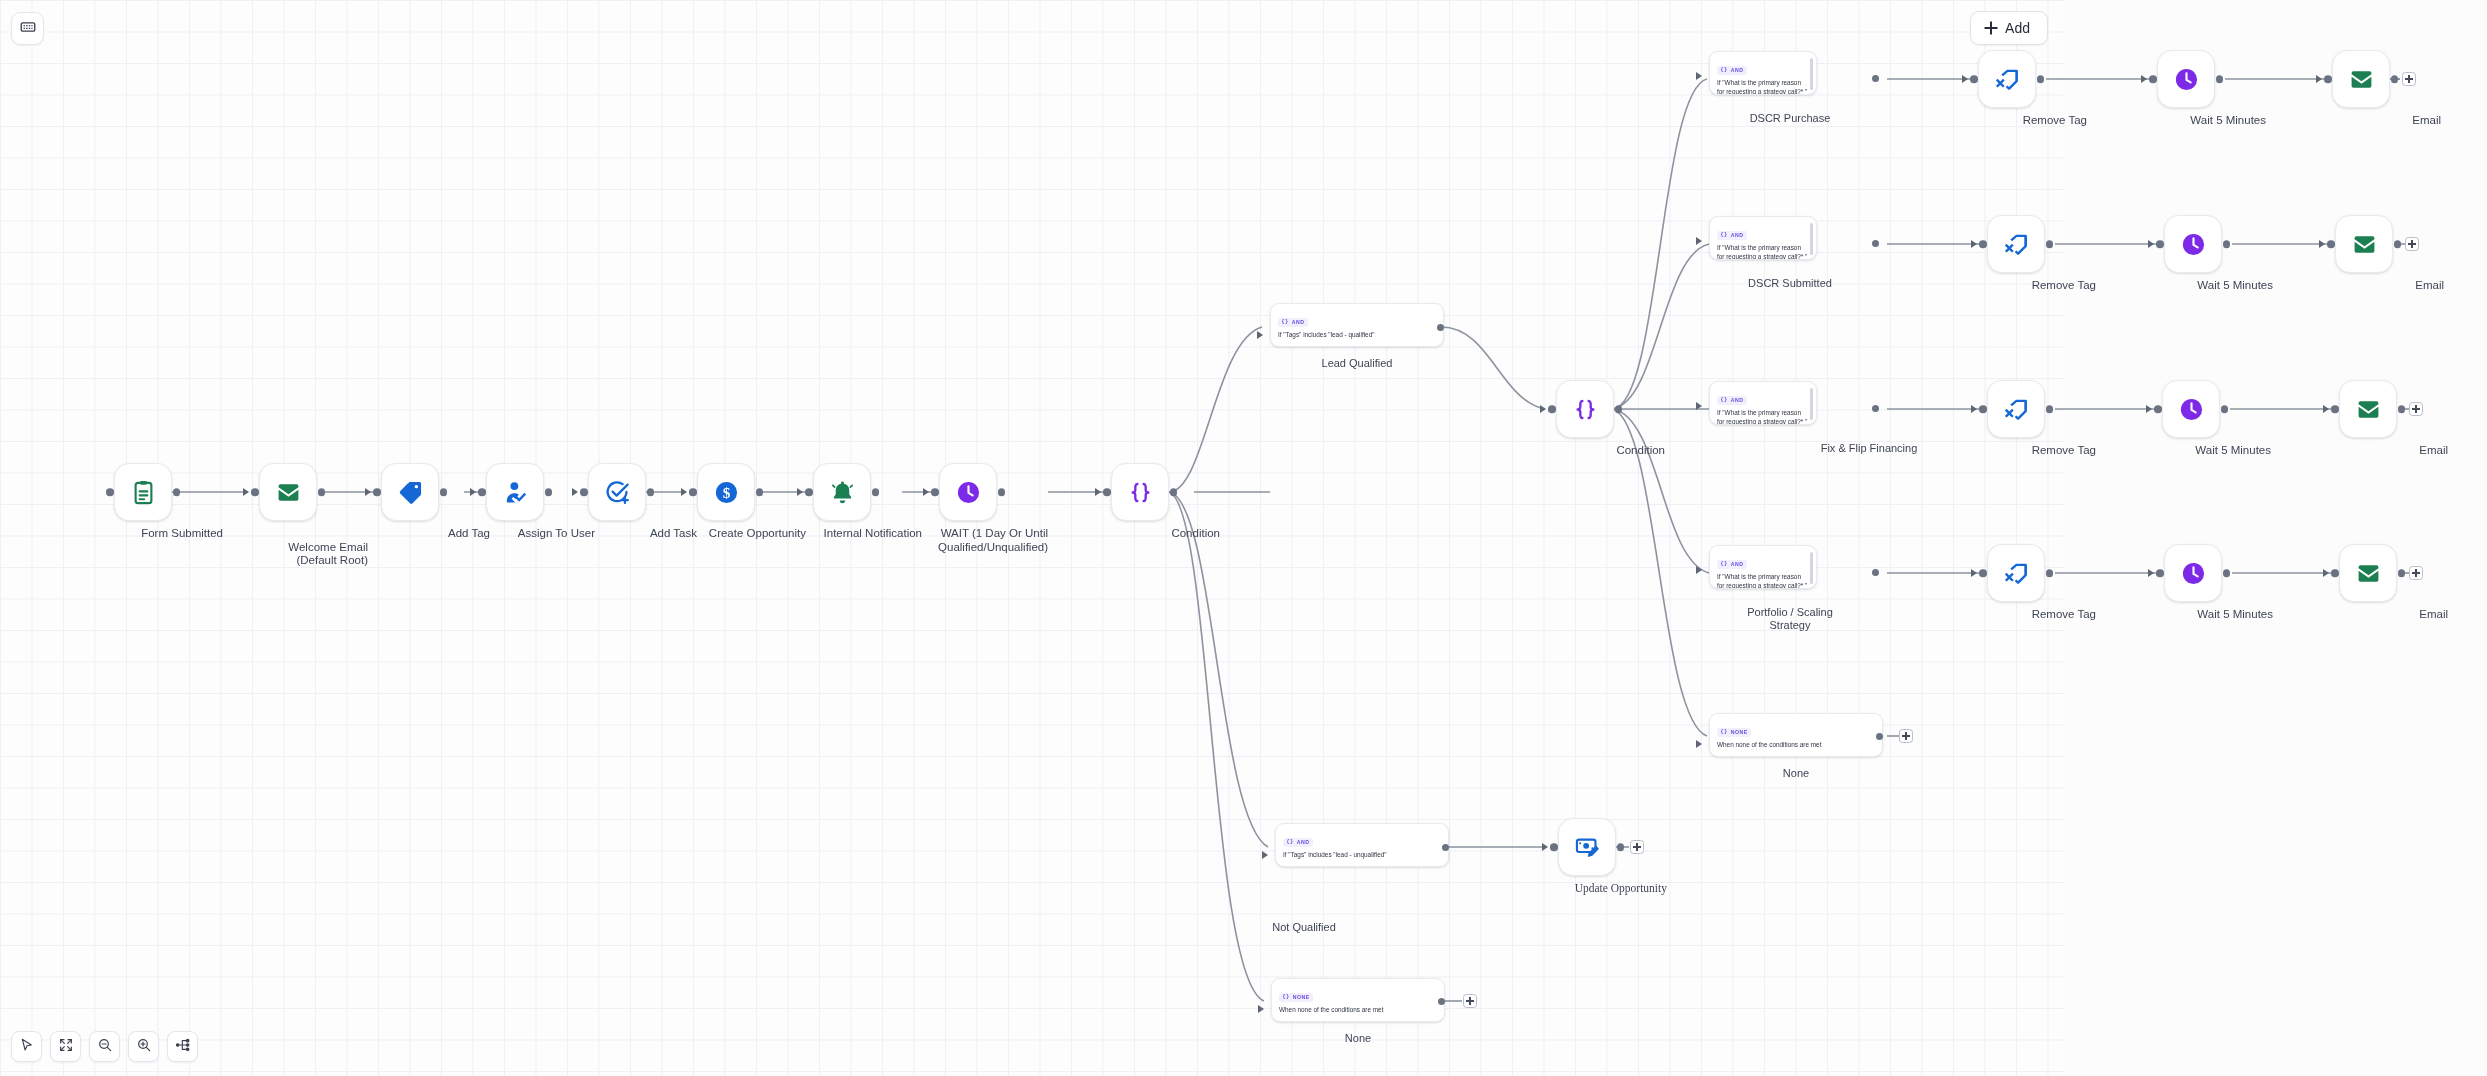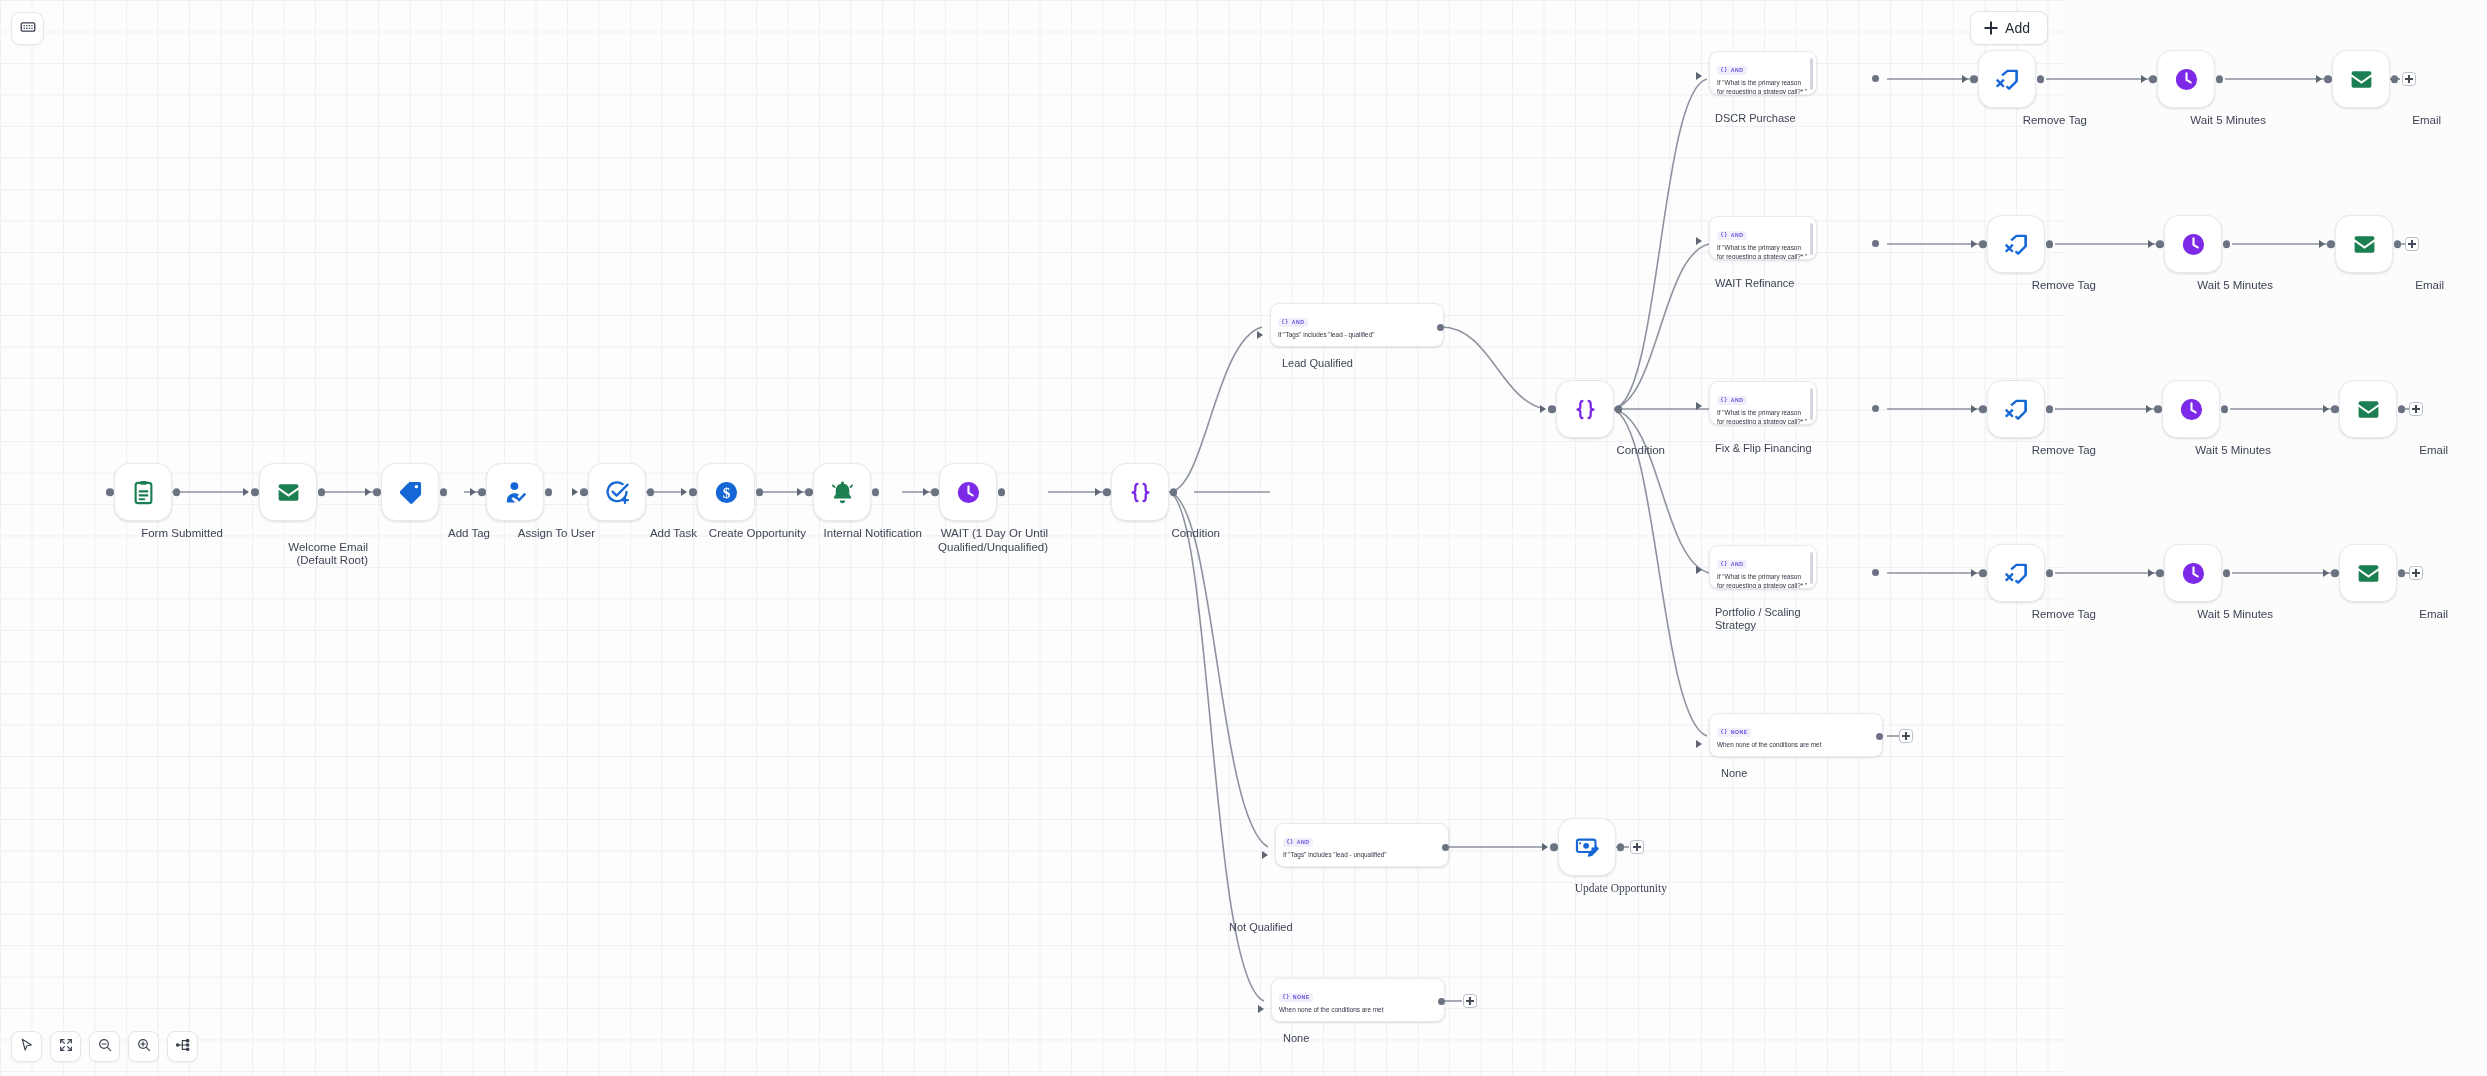--- a/index.html
+++ b/index.html
@@ -112,20 +112,21 @@
     right: 3px; top: 6px;
     width: 3px; height: 32px;
     border-radius: 2px;
     background: #d3d6dd;
   }
   .cond-caption {
     position: absolute;
     left: 50%;
     transform: translateX(-50%);
     width: 150px;
+    text-align: center;
     font-size: 11px;
     line-height: 13px;
     color: #3d4454;
     white-space: pre-line;
     pointer-events: none;
   }
   .cond-port-out {
     position: absolute;
     width: 7px; height: 7px;
     border-radius: 50%;
@@ -556,33 +557,33 @@
   <div class="cond-card tall" style="left:1709px; top:216px;">
     <span class="cond-badge">
       <span class="braces">{}</span>
         <span>AND</span>
     </span>
     <div class="cond-text">If "What is the primary reason for requesting a strategy call?* " is "DSCR Refinance"</div>
     <span class="cond-scroll"></span>
   </div>
   <div class="cond-arrow-in" style="left:1696px; top:237px;"></div>
   <div class="cond-port-out" style="left:1872px; top:240px;"></div>
-  <div class="cond-caption" style="left:1790px; top:277px;">WAIT Refinance</div>
+  <div class="cond-caption" style="left:1790px; top:277px;">DSCR Submitted</div>
 
   <div class="cond-card tall" style="left:1709px; top:381px;">
     <span class="cond-badge">
       <span class="braces">{}</span>
         <span>AND</span>
     </span>
     <div class="cond-text">If "What is the primary reason for requesting a strategy call?* " is "Fix &amp; Flip Financing"</div>
     <span class="cond-scroll"></span>
   </div>
   <div class="cond-arrow-in" style="left:1696px; top:402px;"></div>
   <div class="cond-port-out" style="left:1872px; top:405px;"></div>
-  <div class="cond-caption" style="left:1790px; top:442px;">Fix &amp; Flip Financing</div>
+  <div class="cond-caption" style="left:1869px; top:442px;">Fix &amp; Flip Financing</div>
 
   <div class="cond-card tall" style="left:1709px; top:545px;">
     <span class="cond-badge">
       <span class="braces">{}</span>
         <span>AND</span>
     </span>
     <div class="cond-text">If "What is the primary reason for requesting a strategy call?* " is "Portfolio / Scaling Strategy"</div>
     <span class="cond-scroll"></span>
   </div>
   <div class="cond-arrow-in" style="left:1696px; top:566px;"></div>

